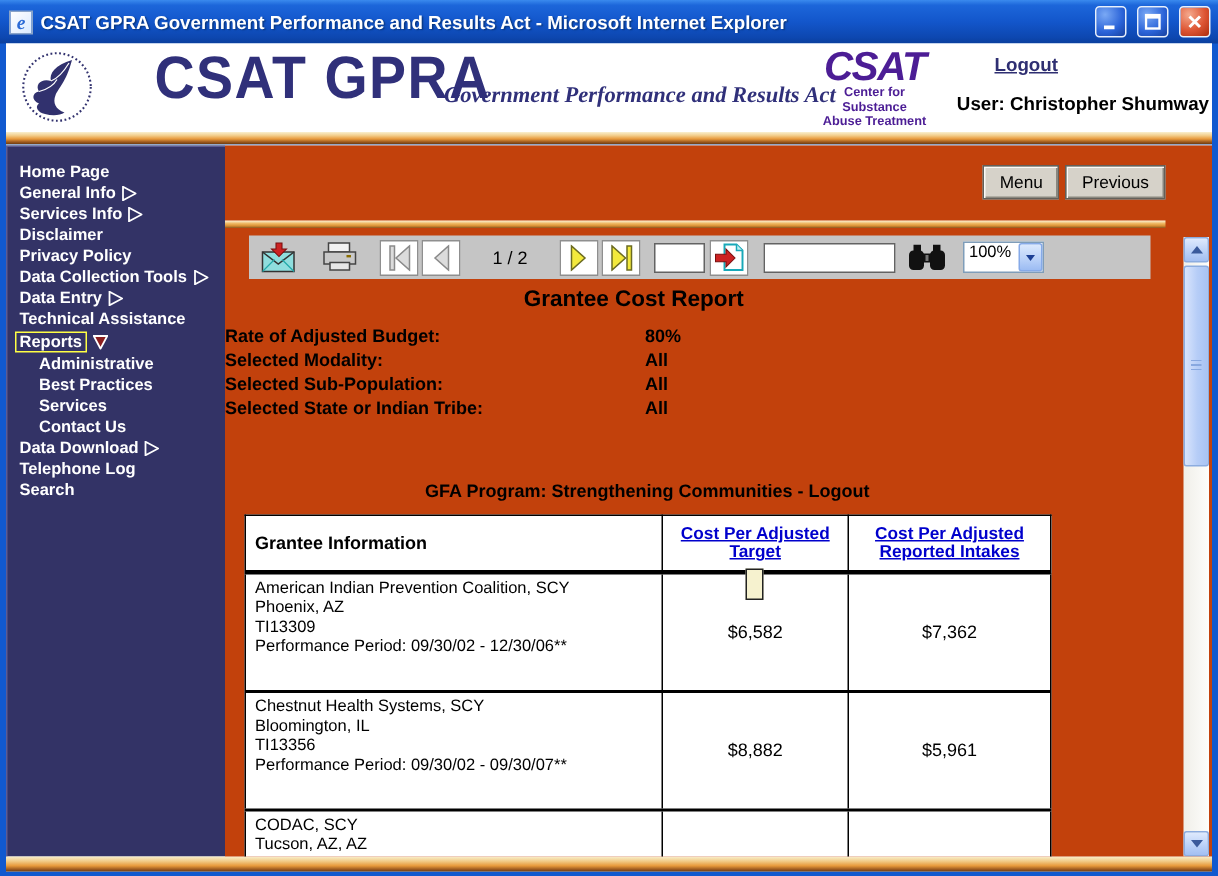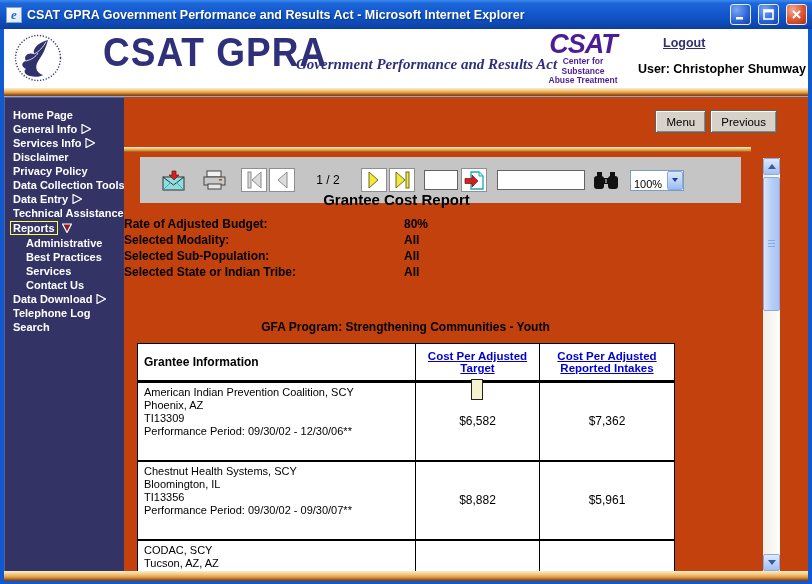--- a/index.html
+++ b/index.html
@@ -44,51 +44,51 @@
 
   
   .orange-top { height:9px; flex:none;
     background:linear-gradient(180deg,#f9efcf 0%,#f3cf8e 28%,#e89a3c 58%,#a05c20 82%,#6e3d12 100%);
     border-bottom:1px solid #93a9cc; }
   .orange-bottom { height:10px; flex:none;
     background:linear-gradient(180deg,#f8eecb 0%,#f2cd8a 30%,#e79a3b 62%,#9c5a20 86%,#6e3d12 100%); }
 
   
   .main-row { flex:1; display:flex; min-height:0; }
-  .sidebar { width:120px; flex:none; background:#333366; padding-top:11px;
+  .sidebar { width:146px; flex:none; background:#333366; padding-top:11px;
     box-shadow:inset 1px 1px 0 #5c5c94; overflow:hidden; }
   .side-item { display:flex; align-items:center; gap:4px; color:#fff; font-weight:bold;
     font-size:11px; line-height:12px; padding:1px 2px 1px 9px; cursor:pointer; white-space:nowrap; }
   .side-item.indent { padding-left:22px; }
   .side-label.selected { border:1px solid #ffff44; padding:0 2px; margin-left:-3px; }
   .side-arrow { flex:none; }
 
   .content { flex:1; position:relative; background:#c2410c; overflow:hidden; }
 
   
   .top-buttons { position:absolute; top:13px; right:31px; display:flex; gap:4px; }
   .xp-btn { height:23px; background:#d6d2c9; border:1px solid #63605a;
     box-shadow:inset 1px 1px 0 #fbfaf7, inset -1px -1px 0 #8a877e;
     font-family:inherit; font-size:11.5px; color:#000; padding:0 10px; cursor:pointer; }
 
   .thin-divider { position:absolute; top:50px; left:0; width:627px; height:5px;
     background:linear-gradient(180deg,#fbf3da 0%,#eeb763 40%,#d98f33 72%,#8a5520 100%); }
 
   
-  .toolbar { position:absolute; top:60px; left:16px; width:601px; height:46px; background:#c5c5c5;
-    display:flex; align-items:center; padding-left:22px; }
+  .toolbar { position:absolute; top:60px; left:16px; width:601px; height:29px; background:#c5c5c5;
+    display:flex; align-items:center; padding-left:8px; }
   .tb-flat { border:none; background:none; padding:0; cursor:pointer; display:flex; align-items:center; }
   .tb-btn { width:26px; height:24px; background:#fff; border:1px solid #8f8f8f; padding:0;
     display:flex; align-items:center; justify-content:center; cursor:pointer; flex:none; }
   .page-ind { width:54px; text-align:center; font-size:12px; color:#000; margin:0 6px; }
   .tb-input { height:20px; border:1px solid #636363; font-size:11px; padding:0 3px;
     font-family:inherit; background:#fff; }
   .pg-input { width:34px; margin-left:9px; margin-right:3px; }
   .search-input { width:88px; margin-left:10px; margin-right:9px; }
-  .zoom-combo { display:flex; align-items:flex-end; height:21px; border:1px solid #7f9db9;
+  .zoom-combo { display:flex; align-items:flex-start; height:21px; border:1px solid #7f9db9;
     background:#fff; margin-left:12px; cursor:pointer; }
   .zoom-text { font-size:11px; padding:0 3px; width:36px; color:#000; }
   .zoom-arrow-btn { width:16px; height:19px; border:1px solid #86aae8; border-radius:2px;
     background:linear-gradient(180deg,#dce9fd,#b8d0f8 60%,#9cbcf3);
     display:flex; align-items:center; justify-content:center; }
   .combo-tri { width:0; height:0; border-left:3.5px solid transparent; border-right:3.5px solid transparent;
     border-top:4.5px solid #1c3f94; }
 
   
   .report-title { position:absolute; top:94px; left:0; width:545px; text-align:center;
@@ -340,21 +340,21 @@
             </div>
             <div class="param-row">
               <span class="param-label">Selected Sub-Population:</span>
               <span class="param-value">All</span>
             </div>
             <div class="param-row">
               <span class="param-label">Selected State or Indian Tribe:</span>
               <span class="param-value">All</span>
             </div>
           </div>
-        <div class="group-title">GFA Program: Strengthening Communities - Youth</div>
+        <div class="group-title">GFA Program: Strengthening Communities - Logout</div>
 
         <table class="report-table">
           <thead>
             <tr>
               <th class="col-info">Grantee Information</th>
               <th class="col-num" style="width:124px">
                 <a class="th-link">Cost Per Adjusted Target</a>
               </th>
               <th class="col-num" style="width:135px">
                 <a class="th-link">Cost Per Adjusted Reported Intakes</a>

